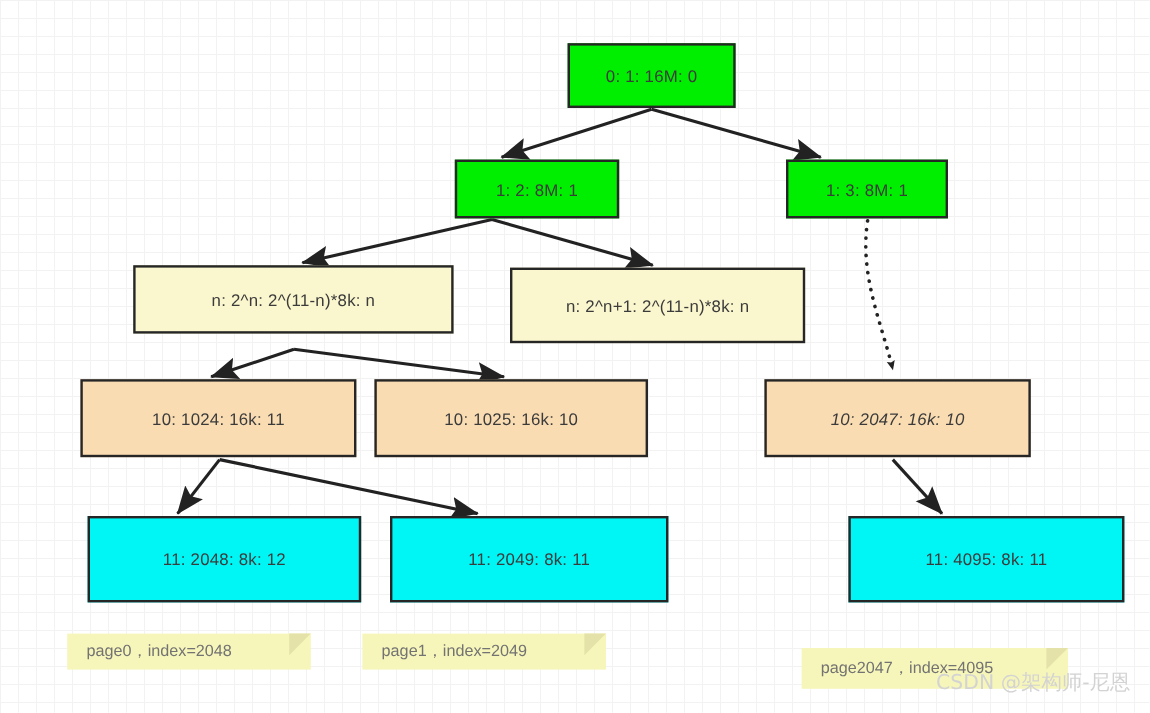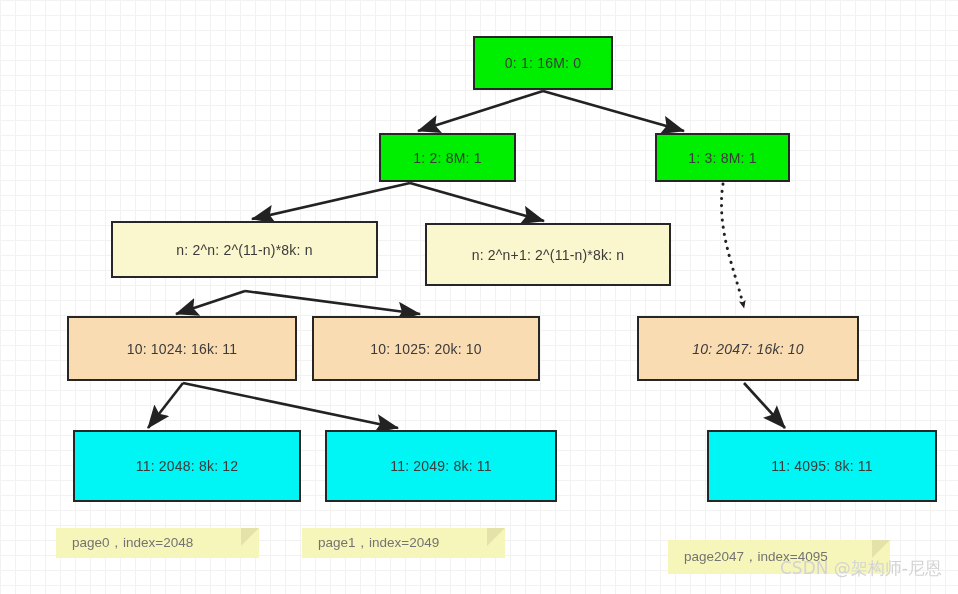--- a/index.html
+++ b/index.html
@@ -130,21 +130,21 @@
 
   <div class="node cream" style="left:425px; top:223px; width:246px; height:63px;">
     <span>n: 2^n+1: 2^(11-n)*8k: n</span>
   </div>
 
   <div class="node orange" style="left:67px; top:316px; width:230px; height:65px;">
     <span>10: 1024: 16k: 11</span>
   </div>
 
   <div class="node orange" style="left:312px; top:316px; width:228px; height:65px;">
-    <span>10: 1025: 20k: 10</span>
+    <span>10: 1025: 16k: 10</span>
   </div>
 
   <div class="node orange" style="left:637px; top:316px; width:222px; height:65px;font-style:italic;">
     <span>10: 2047: 16k: 10</span>
   </div>
 
   <div class="node cyan" style="left:36px; top:430px; width:228px; height:72px;">
     <span>11: 2048: 8k: 12</span>
   </div>
 

